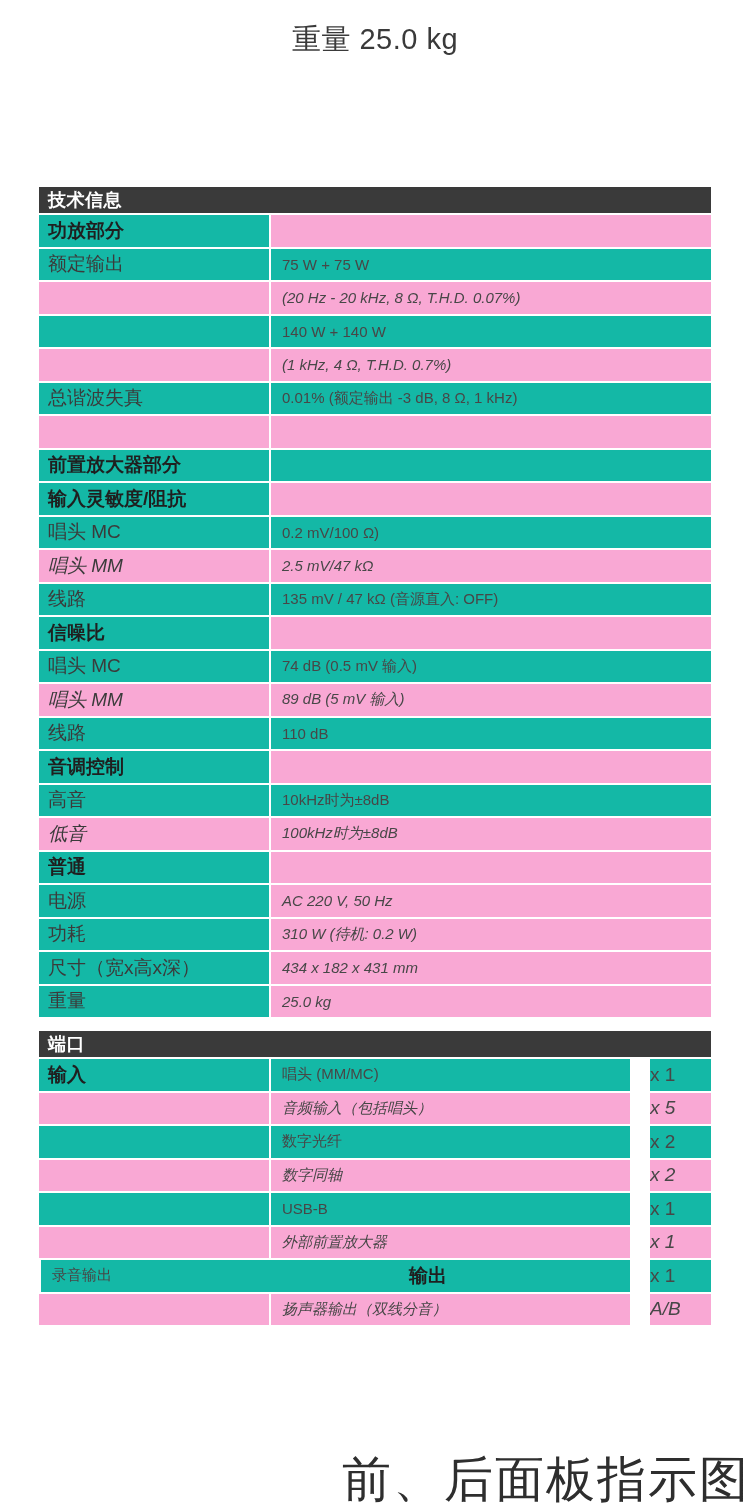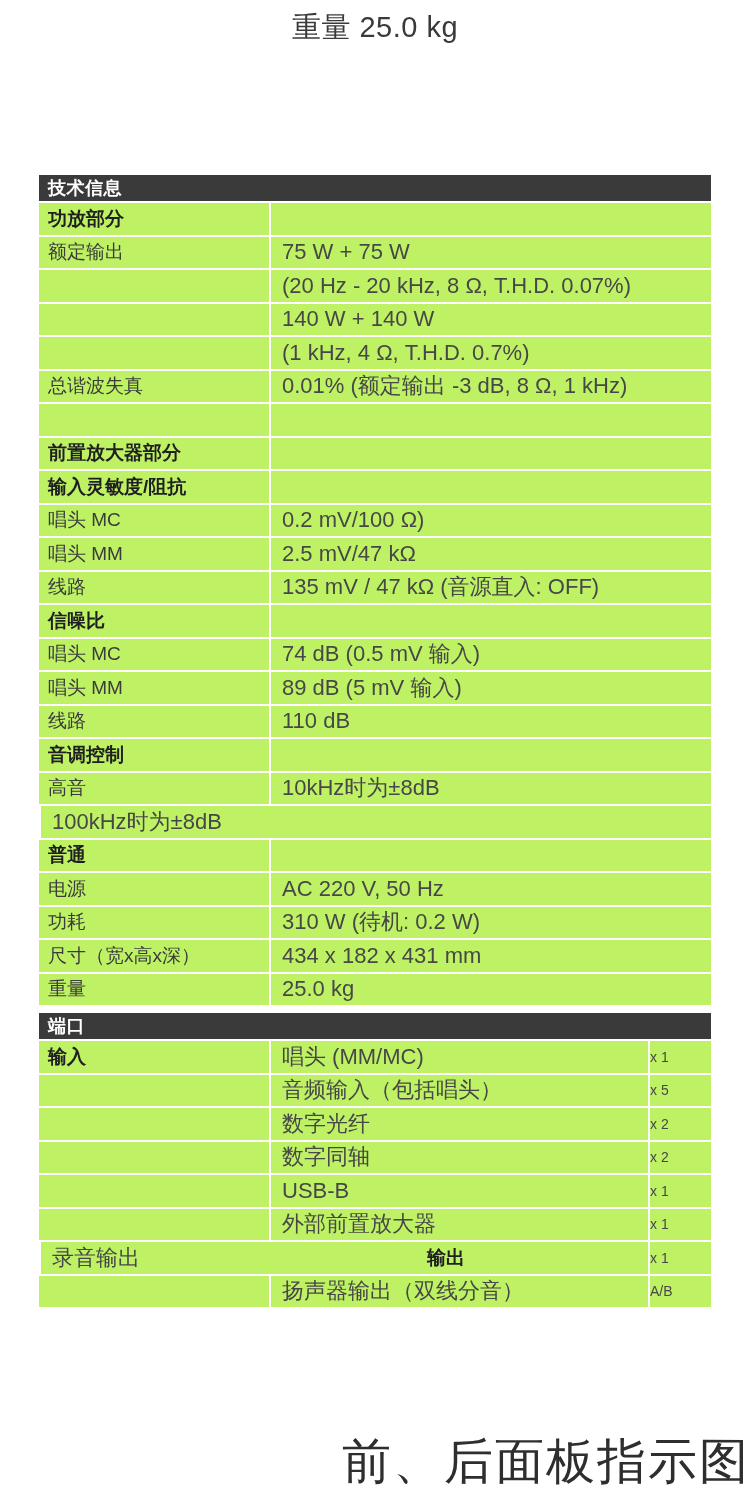--- a/index.html
+++ b/index.html
@@ -3,38 +3,38 @@
 <meta charset="utf-8">
 <style>
   html,body{margin:0;padding:0;}
   body{
     width:750px;height:1507px;background:#ffffff;position:relative;overflow:hidden;
     font-family:"Liberation Sans","DejaVu Sans",sans-serif;
     -webkit-font-smoothing:antialiased;
   }
   .top-note{
     padding-top:8px;height:36px;text-align:center;
-    font-size:29px;font-weight:300;color:#3a3a3a;letter-spacing:.5px;
+    font-size:29px;font-weight:300;color:#3a3a3a;letter-spacing:.5px;margin-top:12px;
   }
   .tables{margin:131px 39px 0 39px;}
   .bar{
     height:26px;line-height:26px;background:#3a3a3a;color:#ffffff;
     font-size:18px;font-weight:bold;padding-left:9px;margin-bottom:2px;
     letter-spacing:.5px;
     font-family:Liberation Serif, serif;
   }
   .row{display:flex;height:31.5px;margin-bottom:2px;}
   .cell{box-sizing:border-box;display:flex;align-items:center;overflow:hidden;white-space:nowrap;}
   .lab{width:230px;padding-left:9px;font-size:19px;color:#3b3b3b;}
-  .val{flex:1;margin-left:2px;padding-left:11px;font-size:22px;color:#474747;text-align:right;}
-  .cnt{width:61px;margin-left:2px;font-size:14px;color:#474747;text-align:center;}
-  .bg-w{background:#bef264;}
-  .bg-g{background:#bef264;}
+  .val{flex:1;margin-left:2px;padding-left:11px;font-size:15px;color:#474747;text-align:right;}
+  .cnt{width:61px;margin-left:20px;font-size:19px;color:#474747;text-align:center;}
+  .bg-w{background:#14b8a6;}
+  .bg-g{background:#f9a8d4;font-style:italic;}
   .sec{font-weight:bold;color:#1f1f1f;}
-  .ports{margin-top:8px;}
+  .ports{margin-top:14px;}
   .footer-title{
     margin-top:122px;text-align:right;
     font-size:49px;font-weight:300;color:#2e2e2e;letter-spacing:2px;
   }
 </style>
 </head>
 <body>
 
 <div class="top-note">重量 25.0 kg</div>
 
@@ -127,20 +127,21 @@
     <div class="cell lab bg-w sec">音调控制</div>
     <div class="cell val bg-g"></div>
   </div>
 
   <div class="row">
     <div class="cell lab bg-w">高音</div>
     <div class="cell val bg-w">10kHz时为±8dB</div>
   </div>
 
   <div class="row">
+    <div class="cell lab bg-g">低音</div>
     <div class="cell val bg-g">100kHz时为±8dB</div>
   </div>
 
   <div class="row">
     <div class="cell lab bg-w sec">普通</div>
     <div class="cell val bg-g"></div>
   </div>
 
   <div class="row">
     <div class="cell lab bg-w">电源</div>

